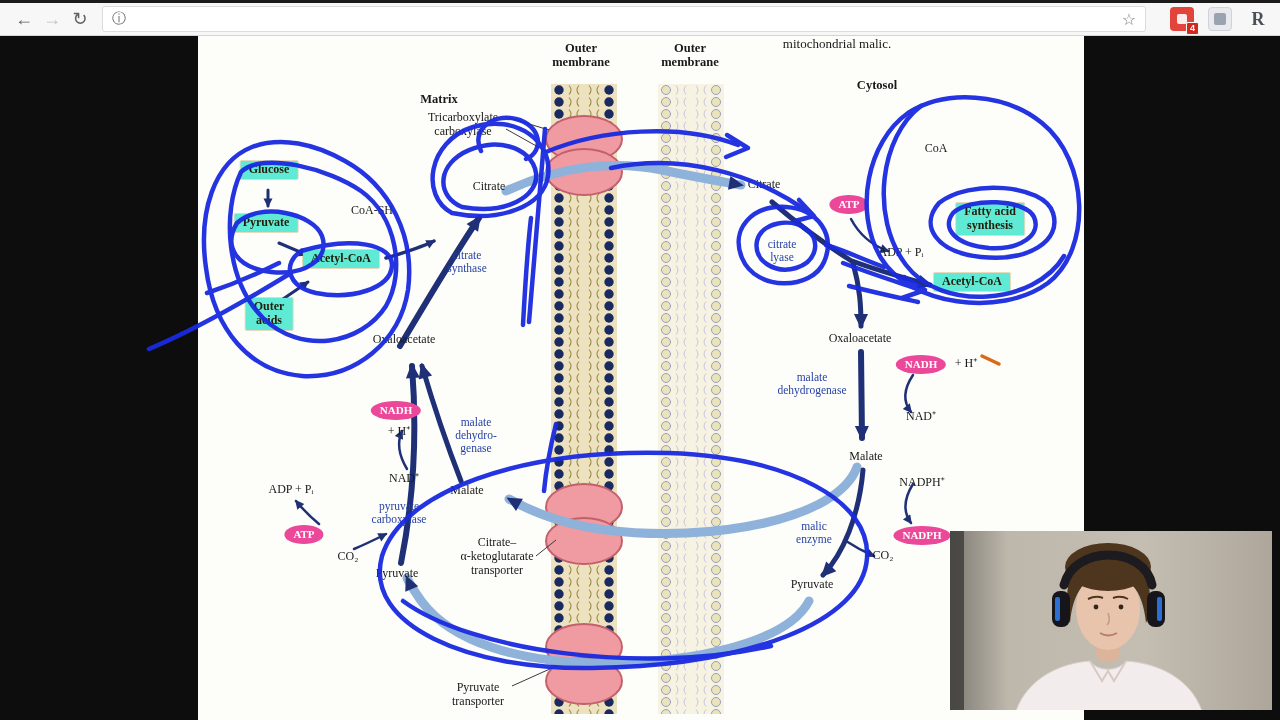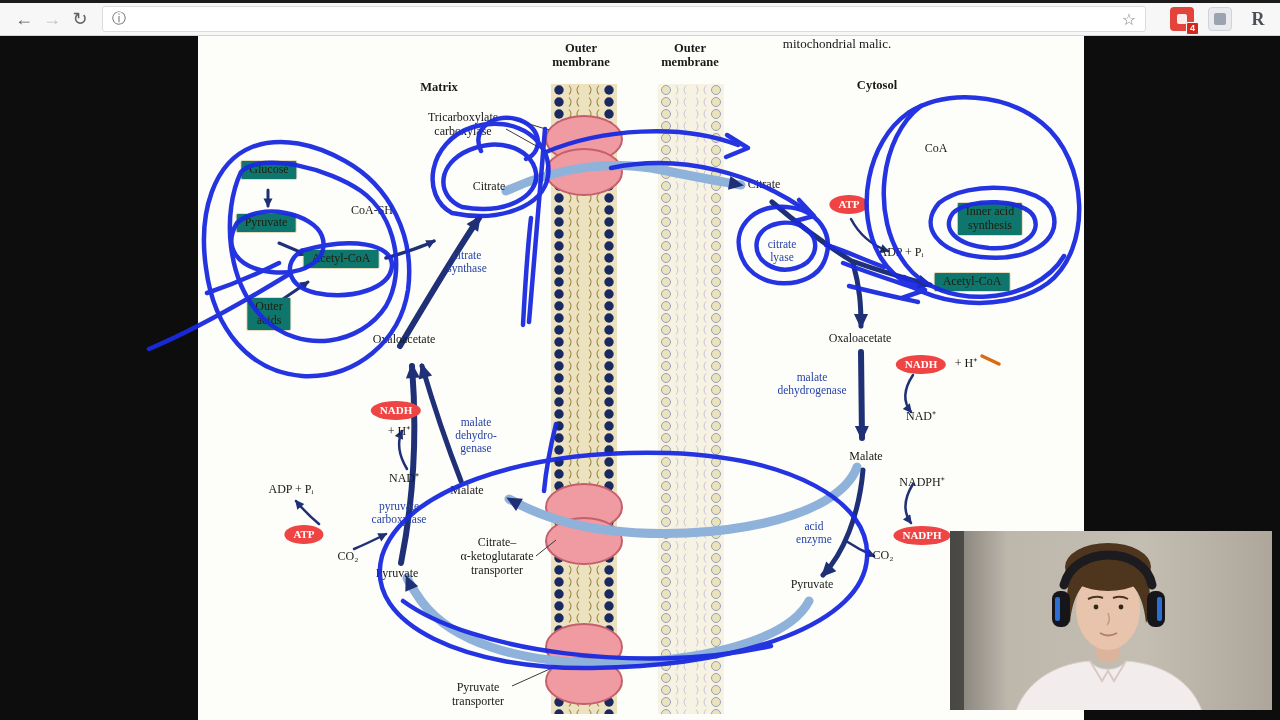--- a/index.html
+++ b/index.html
@@ -30,22 +30,22 @@
   .stage{position:absolute;left:0;top:36px;width:1280px;height:684px;background:#0d0d0d;z-index:0}
   .page{position:absolute;left:198px;top:36px;width:886px;height:684px;background:#fdfdfa;z-index:1}
   .fig-svg{position:absolute;left:0;top:0;width:1280px;height:720px;z-index:2;pointer-events:none}
   .labels{position:absolute;left:0;top:0;width:1280px;height:720px;z-index:3;font-family:"Liberation Serif",serif;color:#181818;pointer-events:none}
   .anno-svg{position:absolute;left:0;top:0;width:1280px;height:720px;z-index:4;pointer-events:none}
 
   .lbl{position:absolute;transform:translateX(-50%);font-size:12px;line-height:1.15;text-align:center;white-space:pre-line}
   .bold{font-weight:bold;font-size:12.5px}
   .cap{font-size:13px}
   .blue{color:#2743a6;font-size:11.5px}
-  .box{background:#0f766e;color:#221c08;font-weight:normal;padding:2px 8px;border-radius:1px;box-shadow:0 0 0 1px rgba(160,110,10,.25)}
-  .oval{background:#ef4444;color:#fff;font-weight:bold;border-radius:50%;padding:3px 9px;font-size:11px}
+  .box{background:#5eead4;color:#221c08;font-weight:bold;padding:2px 8px;border-radius:1px;box-shadow:0 0 0 1px rgba(160,110,10,.25)}
+  .oval{background:#ec4899;color:#fff;font-weight:bold;border-radius:50%;padding:3px 9px;font-size:11px}
 
   
   .webcam{position:absolute;left:950px;top:531px;width:322px;height:179px;z-index:6;background:#b7b1a7;overflow:hidden}
   .webcam svg{display:block}
 </style>
 </head>
 <body>
 
 <div id="screen">
 
@@ -142,21 +142,21 @@
       <path d="M407,469 C398,454 397,442 402,431" stroke-width="2.5" marker-end="url(#mS)"></path>
     </g>
   </svg>
 
   <div class="labels">
     <div class="lbl cap" style="left:837px;top:37px">mitochondrial malic.</div>
     <div class="lbl bold" style="left:581px;top:41px">Outer
 membrane</div>
     <div class="lbl bold" style="left:690px;top:41px">Outer
 membrane</div>
-    <div class="lbl bold" style="left:439px;top:80px">Matrix</div>
+    <div class="lbl bold" style="left:439px;top:92px">Matrix</div>
     <div class="lbl bold" style="left:877px;top:78px">Cytosol</div>
 
     <div class="lbl" style="left:463px;top:111px">Tricarboxylate
 carboxylase</div>
     <div class="lbl" style="left:489px;top:180px">Citrate</div>
     <div class="lbl box" style="left:269px;top:161px">Glucose</div>
     <div class="lbl box" style="left:266px;top:214px">Pyruvate</div>
     <div class="lbl" style="left:372px;top:204px">CoA-SH</div>
     <div class="lbl box" style="left:341px;top:250px">Acetyl-CoA</div>
     <div class="lbl blue" style="left:467px;top:249px">citrate
@@ -182,32 +182,32 @@
 transporter</div>
     <div class="lbl" style="left:478px;top:681px">Pyruvate
 transporter</div>
 
     <div class="lbl" style="left:936px;top:142px">CoA</div>
     <div class="lbl" style="left:764px;top:178px">Citrate</div>
     <div class="lbl oval" style="left:849px;top:195px">ATP</div>
     <div class="lbl blue" style="left:782px;top:238px">citrate
 lyase</div>
     <div class="lbl" style="left:901px;top:246px">ADP + Pᵢ</div>
-    <div class="lbl box" style="left:990px;top:203px">Inner acid
+    <div class="lbl box" style="left:990px;top:203px">Fatty acid
 synthesis</div>
     <div class="lbl box" style="left:972px;top:273px">Acetyl-CoA</div>
     <div class="lbl" style="left:860px;top:332px">Oxaloacetate</div>
     <div class="lbl oval" style="left:921px;top:355px">NADH</div>
     <div class="lbl" style="left:966px;top:357px">+ H⁺</div>
     <div class="lbl blue" style="left:812px;top:371px">malate
 dehydrogenase</div>
     <div class="lbl" style="left:921px;top:410px">NAD⁺</div>
     <div class="lbl" style="left:866px;top:450px">Malate</div>
     <div class="lbl" style="left:922px;top:476px">NADPH⁺</div>
-    <div class="lbl blue" style="left:814px;top:520px">acid
+    <div class="lbl blue" style="left:814px;top:520px">malic
 enzyme</div>
     <div class="lbl oval" style="left:922px;top:526px">NADPH</div>
     <div class="lbl" style="left:883px;top:549px">CO₂</div>
     <div class="lbl" style="left:812px;top:578px">Pyruvate</div>
   </div>
 
   <svg class="anno-svg" viewBox="0 0 1280 720">
     <g fill="none" stroke="#1a2ae0" stroke-width="4.5" stroke-linecap="round" stroke-linejoin="round" opacity="0.95">
       <path d="M252,147 C214,162 198,212 206,268 C214,330 250,372 302,376 C356,379 400,341 408,290 C415,236 390,186 345,161 C315,144 281,136 252,147 Z"></path>
       <path d="M241,172 C222,212 226,281 263,318 C301,355 361,345 386,306 C406,271 396,216 361,191 C330,169 262,151 241,172 Z"></path>

